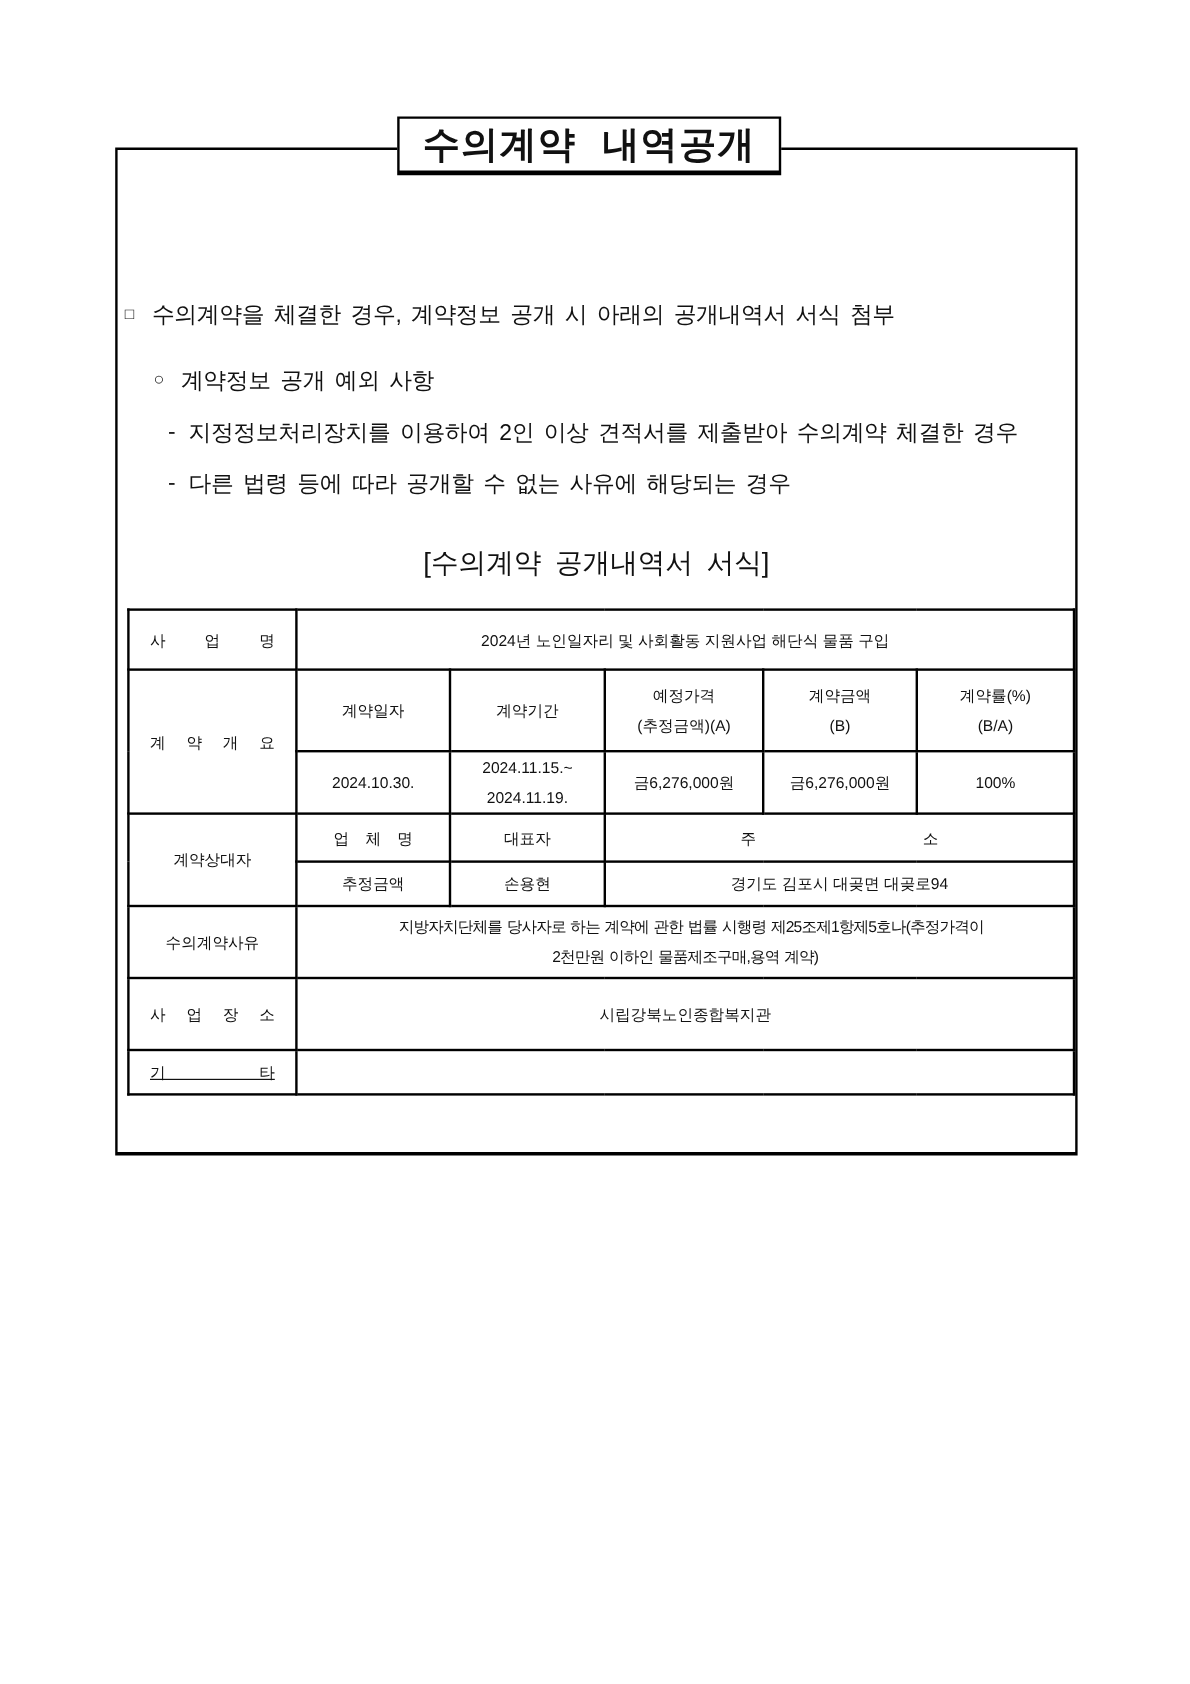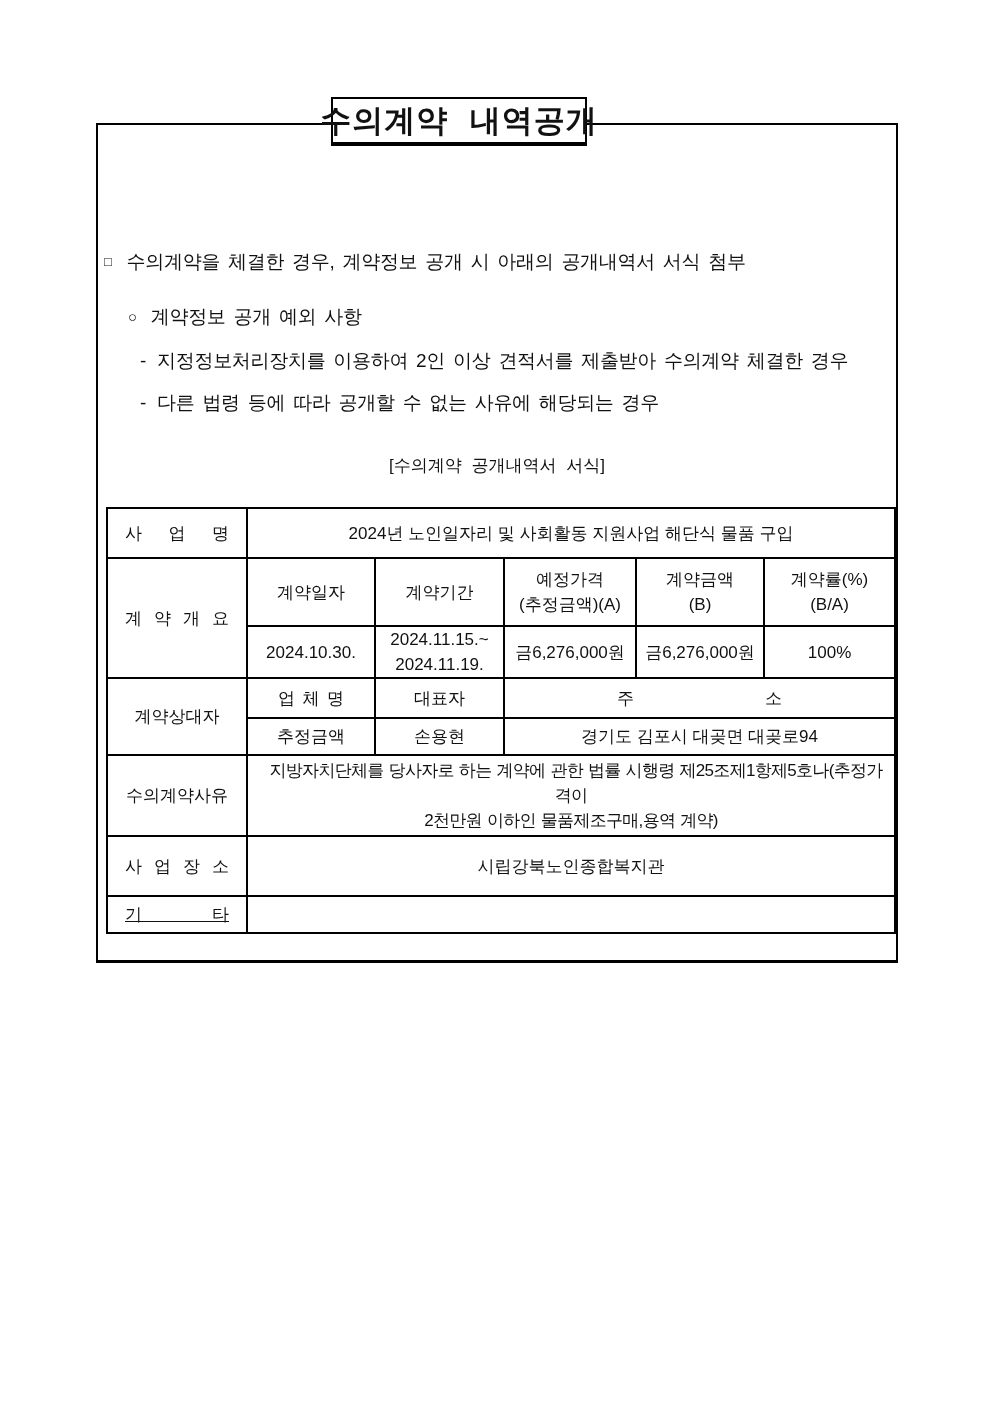--- a/index.html
+++ b/index.html
@@ -21,21 +21,21 @@
     left: 96px; top: 123px;
     width: 802px; height: 840px;
     border: 2px solid #000;
     border-bottom-width: 3px;
   }
 
   
   .title-box {
     position: absolute;
     left: 331px; top: 97px;
-    width: 256px; height: 49px;
+    width: 320px; height: 49px;
     background: #ffffff;
     border: 2px solid #000;
     border-bottom-width: 4px;
     z-index: 2;
     display: flex;
     align-items: center;
     justify-content: center;
   }
   .title-box .title-text {
     font-size: 31px;
@@ -64,39 +64,39 @@
   .line-1 { left: 104px; top: 249px; }
   .line-2 { left: 128px; top: 304px; }
   .line-3 { left: 140px; top: 348px; }
   .line-4 { left: 140px; top: 390px; }
 
   .form-heading {
     position: absolute;
     left: 96px; top: 454px;
     width: 802px;
     text-align: center;
-    font-size: 17px;
+    font-size: 23px;
     word-spacing: 5px;
     z-index: 1;
   }
 
   
   table.disclosure {
     position: absolute;
     left: 106px; top: 507px;
     width: 788px;
     border-collapse: collapse;
     table-layout: fixed;
     z-index: 1;
   }
   table.disclosure td {
     border: 2px solid #000;
     text-align: center;
     vertical-align: middle;
-    font-size: 17px;
+    font-size: 13px;
     color: #111;
     line-height: 25px;
     overflow: hidden;
   }
   tr.r1 { height: 50px; }
   tr.r2 { height: 68px; }
   tr.r3 { height: 36px; }
   tr.r4 { height: 40px; }
   tr.r5 { height: 37px; }
   tr.r6 { height: 60px; }

